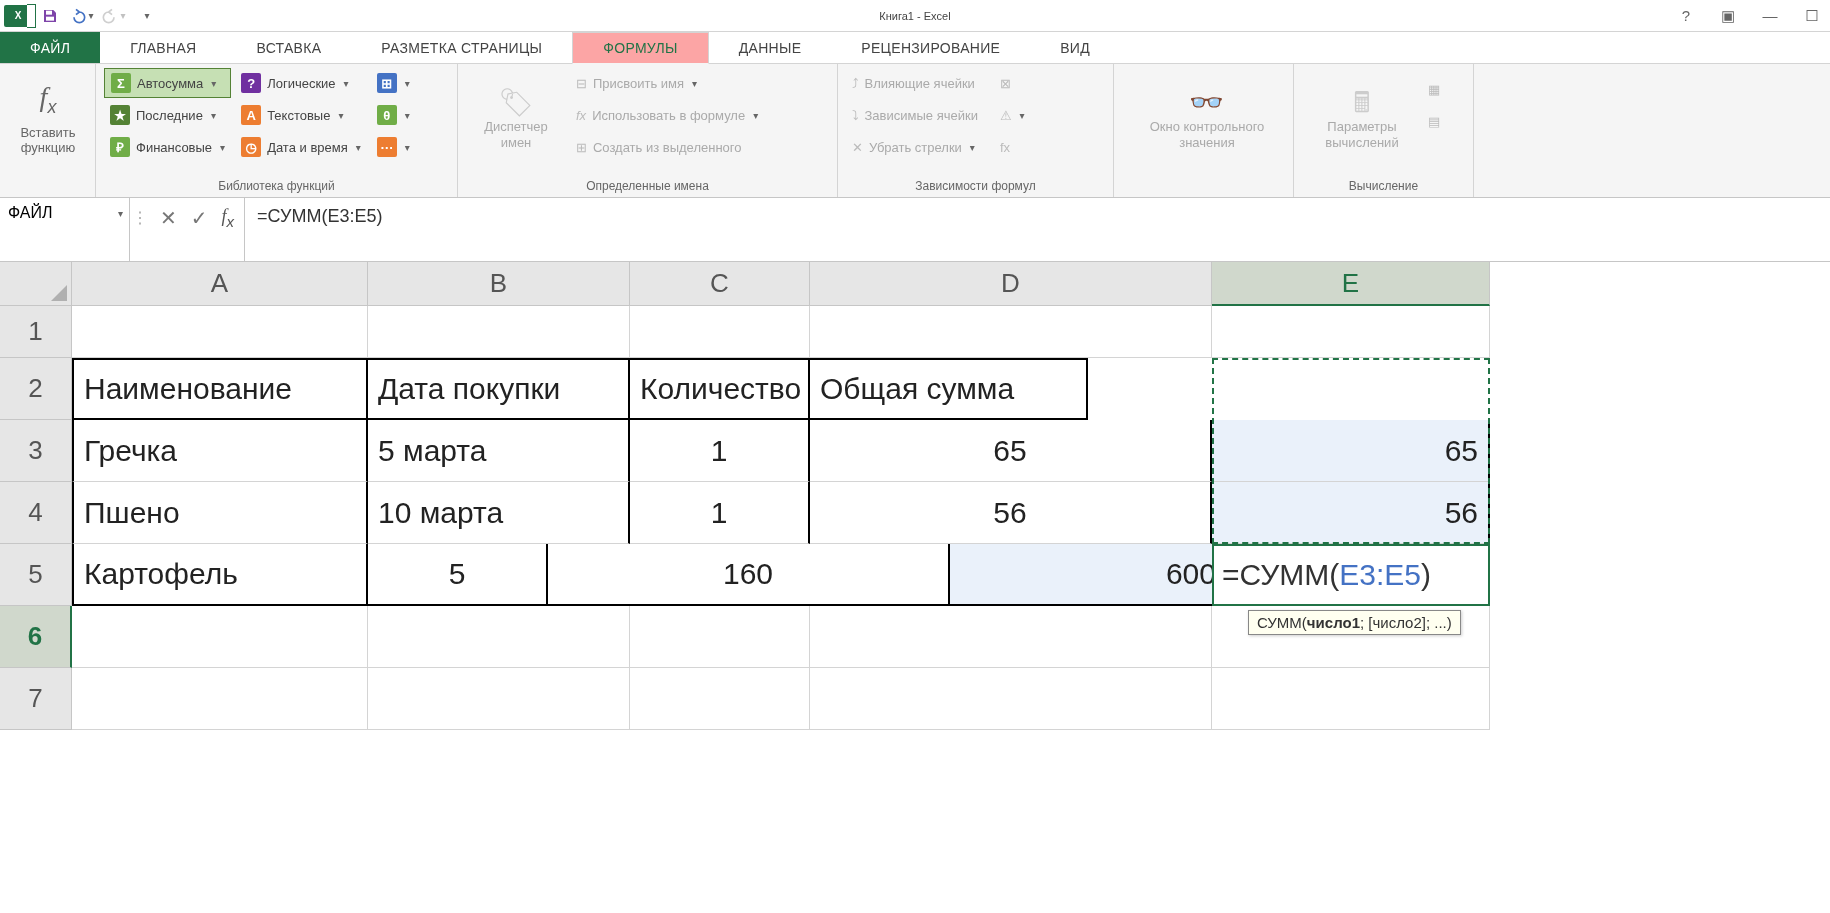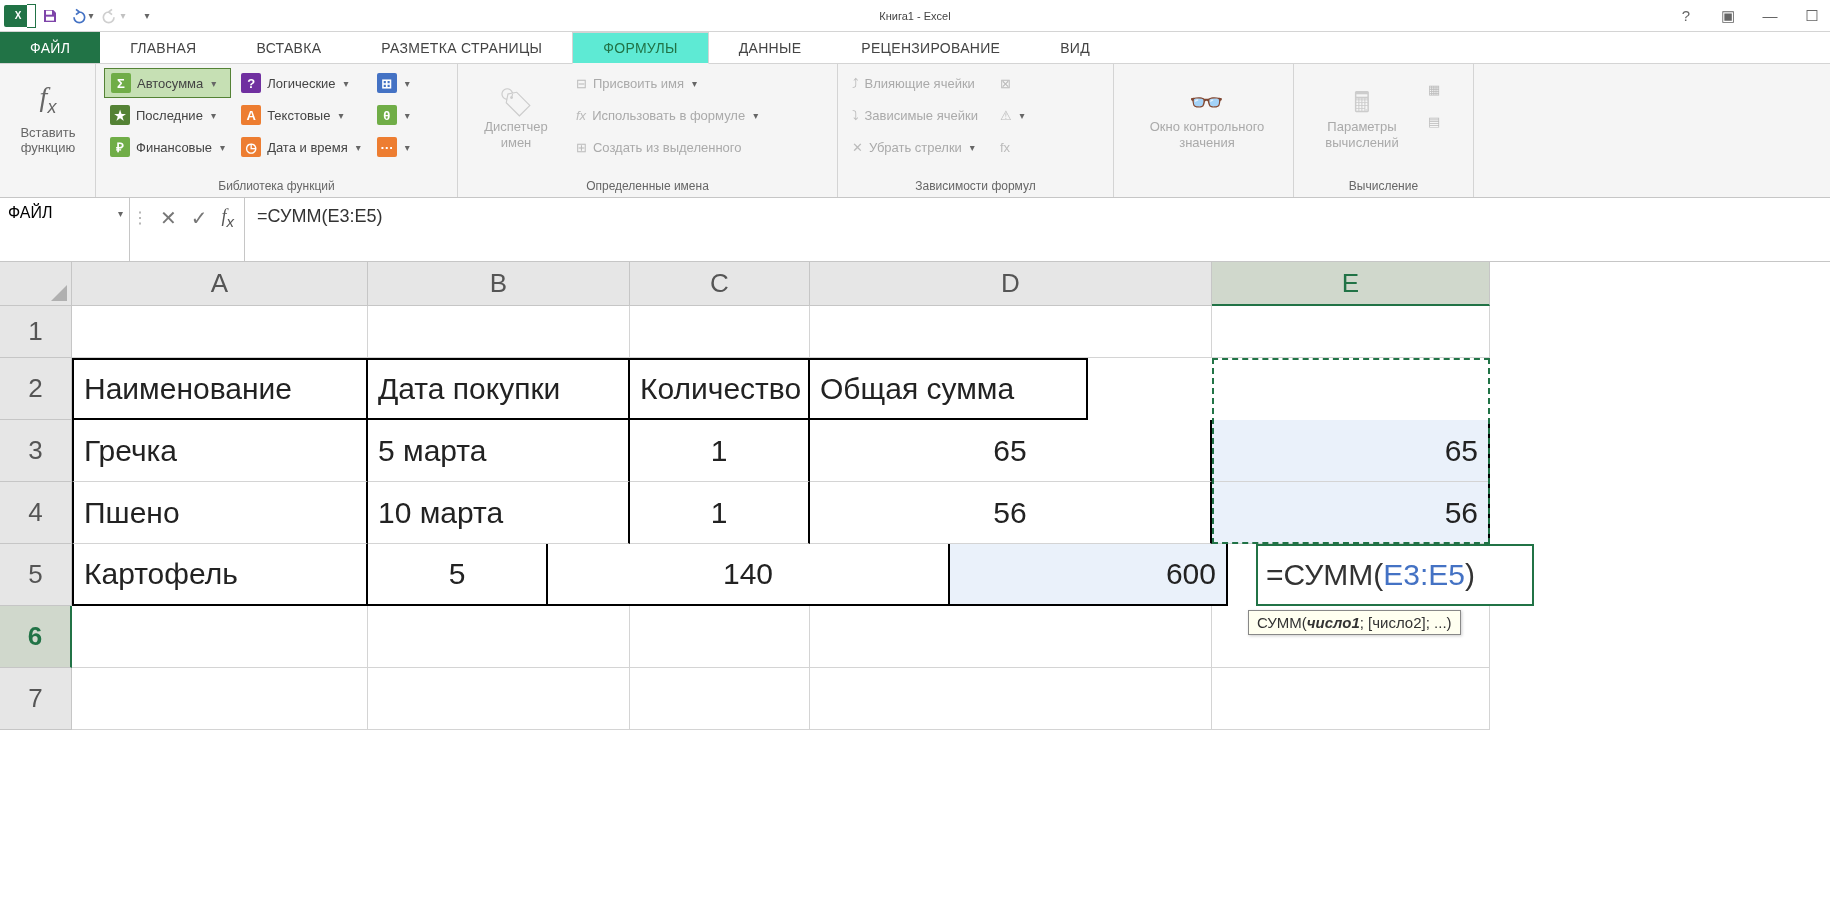--- a/index.html
+++ b/index.html
@@ -12,21 +12,21 @@
 .app-icon { width: 28px; height: 22px; background: #217346; color: #fff; font-size: 10px; font-weight: bold; display: flex; align-items: center; justify-content: center; border-radius: 2px; position: relative; }
 .app-icon::after { content: ""; position: absolute; right: -4px; width: 8px; height: 22px; background: #fff; border: 1px solid #217346; border-left: none; }
 .title-text { position: absolute; left: 50%; transform: translateX(-50%); font-size: 11px; color: #444; }
 .title-bar-right { margin-left: auto; display: flex; align-items: center; padding-right: 6px; gap: 18px; color: #666; }
 .win-btn { width: 24px; height: 24px; display: flex; align-items: center; justify-content: center; font-size: 15px; }
 
 
 .tabs { height: 32px; background: #fff; display: flex; align-items: stretch; border-bottom: 1px solid #d4d4d4; padding-left: 0; }
 .tab { padding: 0 30px; display: flex; align-items: center; font-size: 14px; color: #444; cursor: default; text-transform: uppercase; letter-spacing: 0.3px; }
 .tab.file { background: #217346; color: #fff; }
-.tab.active { background: #5eead4; border: 1px solid #d4d4d4; border-bottom: 1px solid #f5f5f5; margin-bottom: -1px; color: #217346; }
+.tab.active { background: #fca5a5; border: 1px solid #d4d4d4; border-bottom: 1px solid #f5f5f5; margin-bottom: -1px; color: #217346; }
 
 
 .ribbon { height: 134px; background: #f5f5f5; display: flex; border-bottom: 1px solid #c6c6c6; position: relative; }
 .ribbon-group { border-right: 1px solid #d4d4d4; padding: 4px 8px 0 8px; display: flex; flex-direction: column; position: relative; }
 .ribbon-group-name { position: absolute; bottom: 4px; left: 0; right: 0; text-align: center; font-size: 12px; color: #666; }
 .ribbon-btn-big { display: flex; flex-direction: column; align-items: center; justify-content: center; width: 80px; height: 100px; font-size: 13px; color: #666; text-align: center; line-height: 1.2; }
 .ribbon-btn-big.disabled { color: #aaa; }
 .ribbon-icon-big { font-size: 28px; margin-bottom: 6px; font-style: italic; font-family: Georgia, serif; }
 .ribbon-col { display: flex; flex-direction: column; gap: 2px; }
 .ribbon-item { display: flex; align-items: center; height: 30px; font-size: 13px; color: #444; padding: 0 6px; gap: 6px; white-space: nowrap; }
@@ -70,21 +70,21 @@
 .cell.bordered-top { border-top: 2px solid #000; }
 .cell.bordered-bot { border-bottom: 2px solid #000; }
 .cell.bordered-l { border-left: 2px solid #000; }
 .cell.bordered-r { border-right: 2px solid #000; }
 .cell.sel-range { background: #eaf1fa; }
 .marching-box { position: absolute; border: 2px dashed #217346; pointer-events: none; }
 .active-cell-box { position: absolute; border: 2px solid #217346; background: #fff; pointer-events: none; display:flex; align-items:center; padding: 0 8px; font-size: 30px;}
 .active-cell-box .fn { color: #333; }
 .active-cell-box .rng { color: #4472c4; }
 .tooltip { position: absolute; background: #fffff0; border: 1px solid #888; padding: 3px 8px; font-size: 15px; color: #333; box-shadow: 1px 1px 3px rgba(0,0,0,0.2);}
-.tooltip b { font-weight: bold; font-style: italic; }
+.tooltip b { font-weight: bold; }
 
 svg.qicon { width: 16px; height: 16px; }
 </style>
 </head>
 <body>
 
 <div class="title-bar">
   <div class="title-bar-left">
     <div class="app-icon">X</div>
     <div class="qat-btn">
@@ -332,21 +332,21 @@
     <div class="cell col-B bordered-r">10 марта</div>
     <div class="cell col-C ctr bordered-r">1</div>
     <div class="cell col-D ctr bordered-r">56</div>
     <div class="cell col-E rgt bordered-r sel-range">56</div>
   </div>
 
   <div class="grid-row">
     <div class="row-h">5</div>
     <div class="cell col-A bordered-l bordered-r bordered-bot">Картофель</div>
     <div class="cell col-C ctr bordered-r bordered-bot">5</div>
-    <div class="cell col-D ctr bordered-r bordered-bot">140</div>
+    <div class="cell col-D ctr bordered-r bordered-bot">160</div>
     <div class="cell col-E rgt bordered-r bordered-bot sel-range">600</div>
   </div>
 
   <div class="grid-row">
     <div class="row-h sel">6</div>
     <div class="cell col-A"></div>
     <div class="cell col-B"></div>
     <div class="cell col-C"></div>
     <div class="cell col-D"></div>
     <div class="cell col-E"></div>
@@ -356,21 +356,21 @@
     <div class="row-h">7</div>
     <div class="cell col-A"></div>
     <div class="cell col-B"></div>
     <div class="cell col-C"></div>
     <div class="cell col-D"></div>
     <div class="cell col-E"></div>
   </div>
 
   <div class="marching-box" style="left:1212px; top:96px; width:278px; height:186px;"></div>
 
-  <div class="active-cell-box" style="left:1256px; top:282px; width:278px; height:62px;">
+  <div class="active-cell-box" style="left:1212px; top:282px; width:278px; height:62px;">
     <span class="fn">=СУММ(</span>
       <span class="rng">E3:E5</span>
       <span class="fn">)</span>
   </div>
 
   <div class="tooltip" style="left:1248px; top:348px;">
     <span>СУММ(</span><b>число1</b><span>; [число2]; ...)</span>
   </div>
 </div>
 

